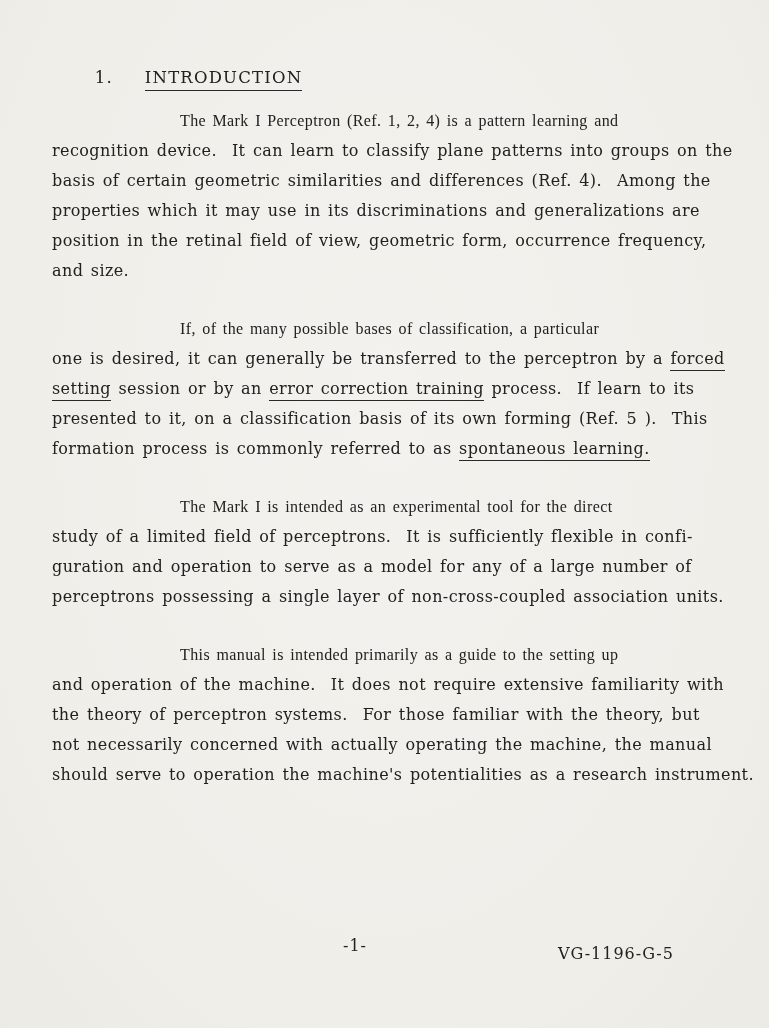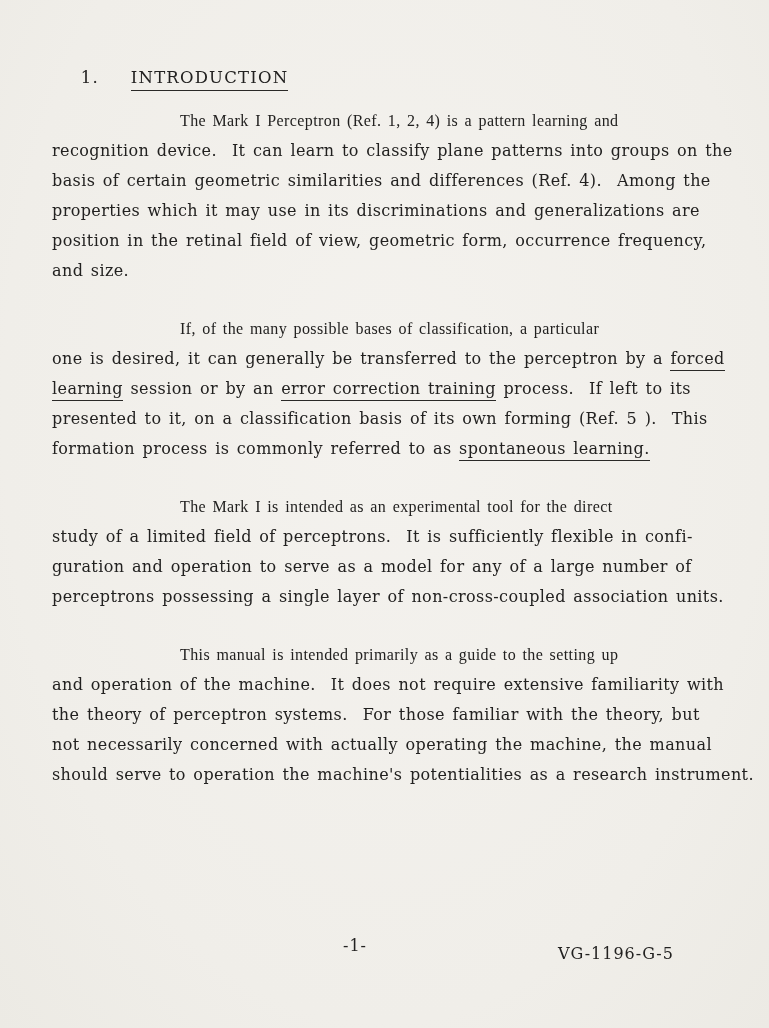--- a/index.html
+++ b/index.html
@@ -13,21 +13,21 @@
     height: 1028px;
     background: #f2f0ec;
     background-image: radial-gradient(ellipse at 50% 40%, #f4f2ee 0%, #f0eee9 70%, #eceae4 100%);
     overflow: hidden;
     font-family: "DejaVu Serif", "Liberation Serif", serif;
     color: #222120;
   }
   .heading {
     position: absolute;
     top: 49px;
-    left: 55px;
+    left: 69px;
     font-size: 16.5px;
     letter-spacing: 1.2px;
     white-space: pre;
   }
   .heading .num {
     display: inline-block;
     width: 50px;
   }
   .heading .title {
     border-bottom: 1.6px solid #2a2927;
@@ -81,21 +81,21 @@
         <div class="line indent"><span>The Mark I Perceptron (Ref. 1, 2, 4) is a pattern learning and</span></div>
         <div class="line"><span>recognition device.  It can learn to classify plane patterns into groups on the</span></div>
         <div class="line"><span>basis of certain geometric similarities and differences (Ref. 4).  Among the</span></div>
         <div class="line"><span>properties which it may use in its discriminations and generalizations are</span></div>
         <div class="line"><span>position in the retinal field of view, geometric form, occurrence frequency,</span></div>
         <div class="line"><span>and size.</span></div>
       </div>
       <div class="paragraph">
         <div class="line indent"><span>If, of the many possible bases of classification, a particular</span></div>
         <div class="line"><span>one is desired, it can generally be transferred to the perceptron by a </span><span class="u">forced</span></div>
-        <div class="line"><span class="u">learning</span><span> session or by an </span><span class="u">error correction training</span><span> process.  If left to its</span></div>
+        <div class="line"><span class="u">setting</span><span> session or by an </span><span class="u">error correction training</span><span> process.  If learn to its</span></div>
         <div class="line"><span>presented to it, on a classification basis of its own forming (Ref. 5 ).  This</span></div>
         <div class="line"><span>formation process is commonly referred to as </span><span class="u">spontaneous learning.</span></div>
       </div>
       <div class="paragraph">
         <div class="line indent"><span>The Mark I is intended as an experimental tool for the direct</span></div>
         <div class="line"><span>study of a limited field of perceptrons.  It is sufficiently flexible in confi-</span></div>
         <div class="line"><span>guration and operation to serve as a model for any of a large number of</span></div>
         <div class="line"><span>perceptrons possessing a single layer of non-cross-coupled association units.</span></div>
       </div>
       <div class="paragraph">

